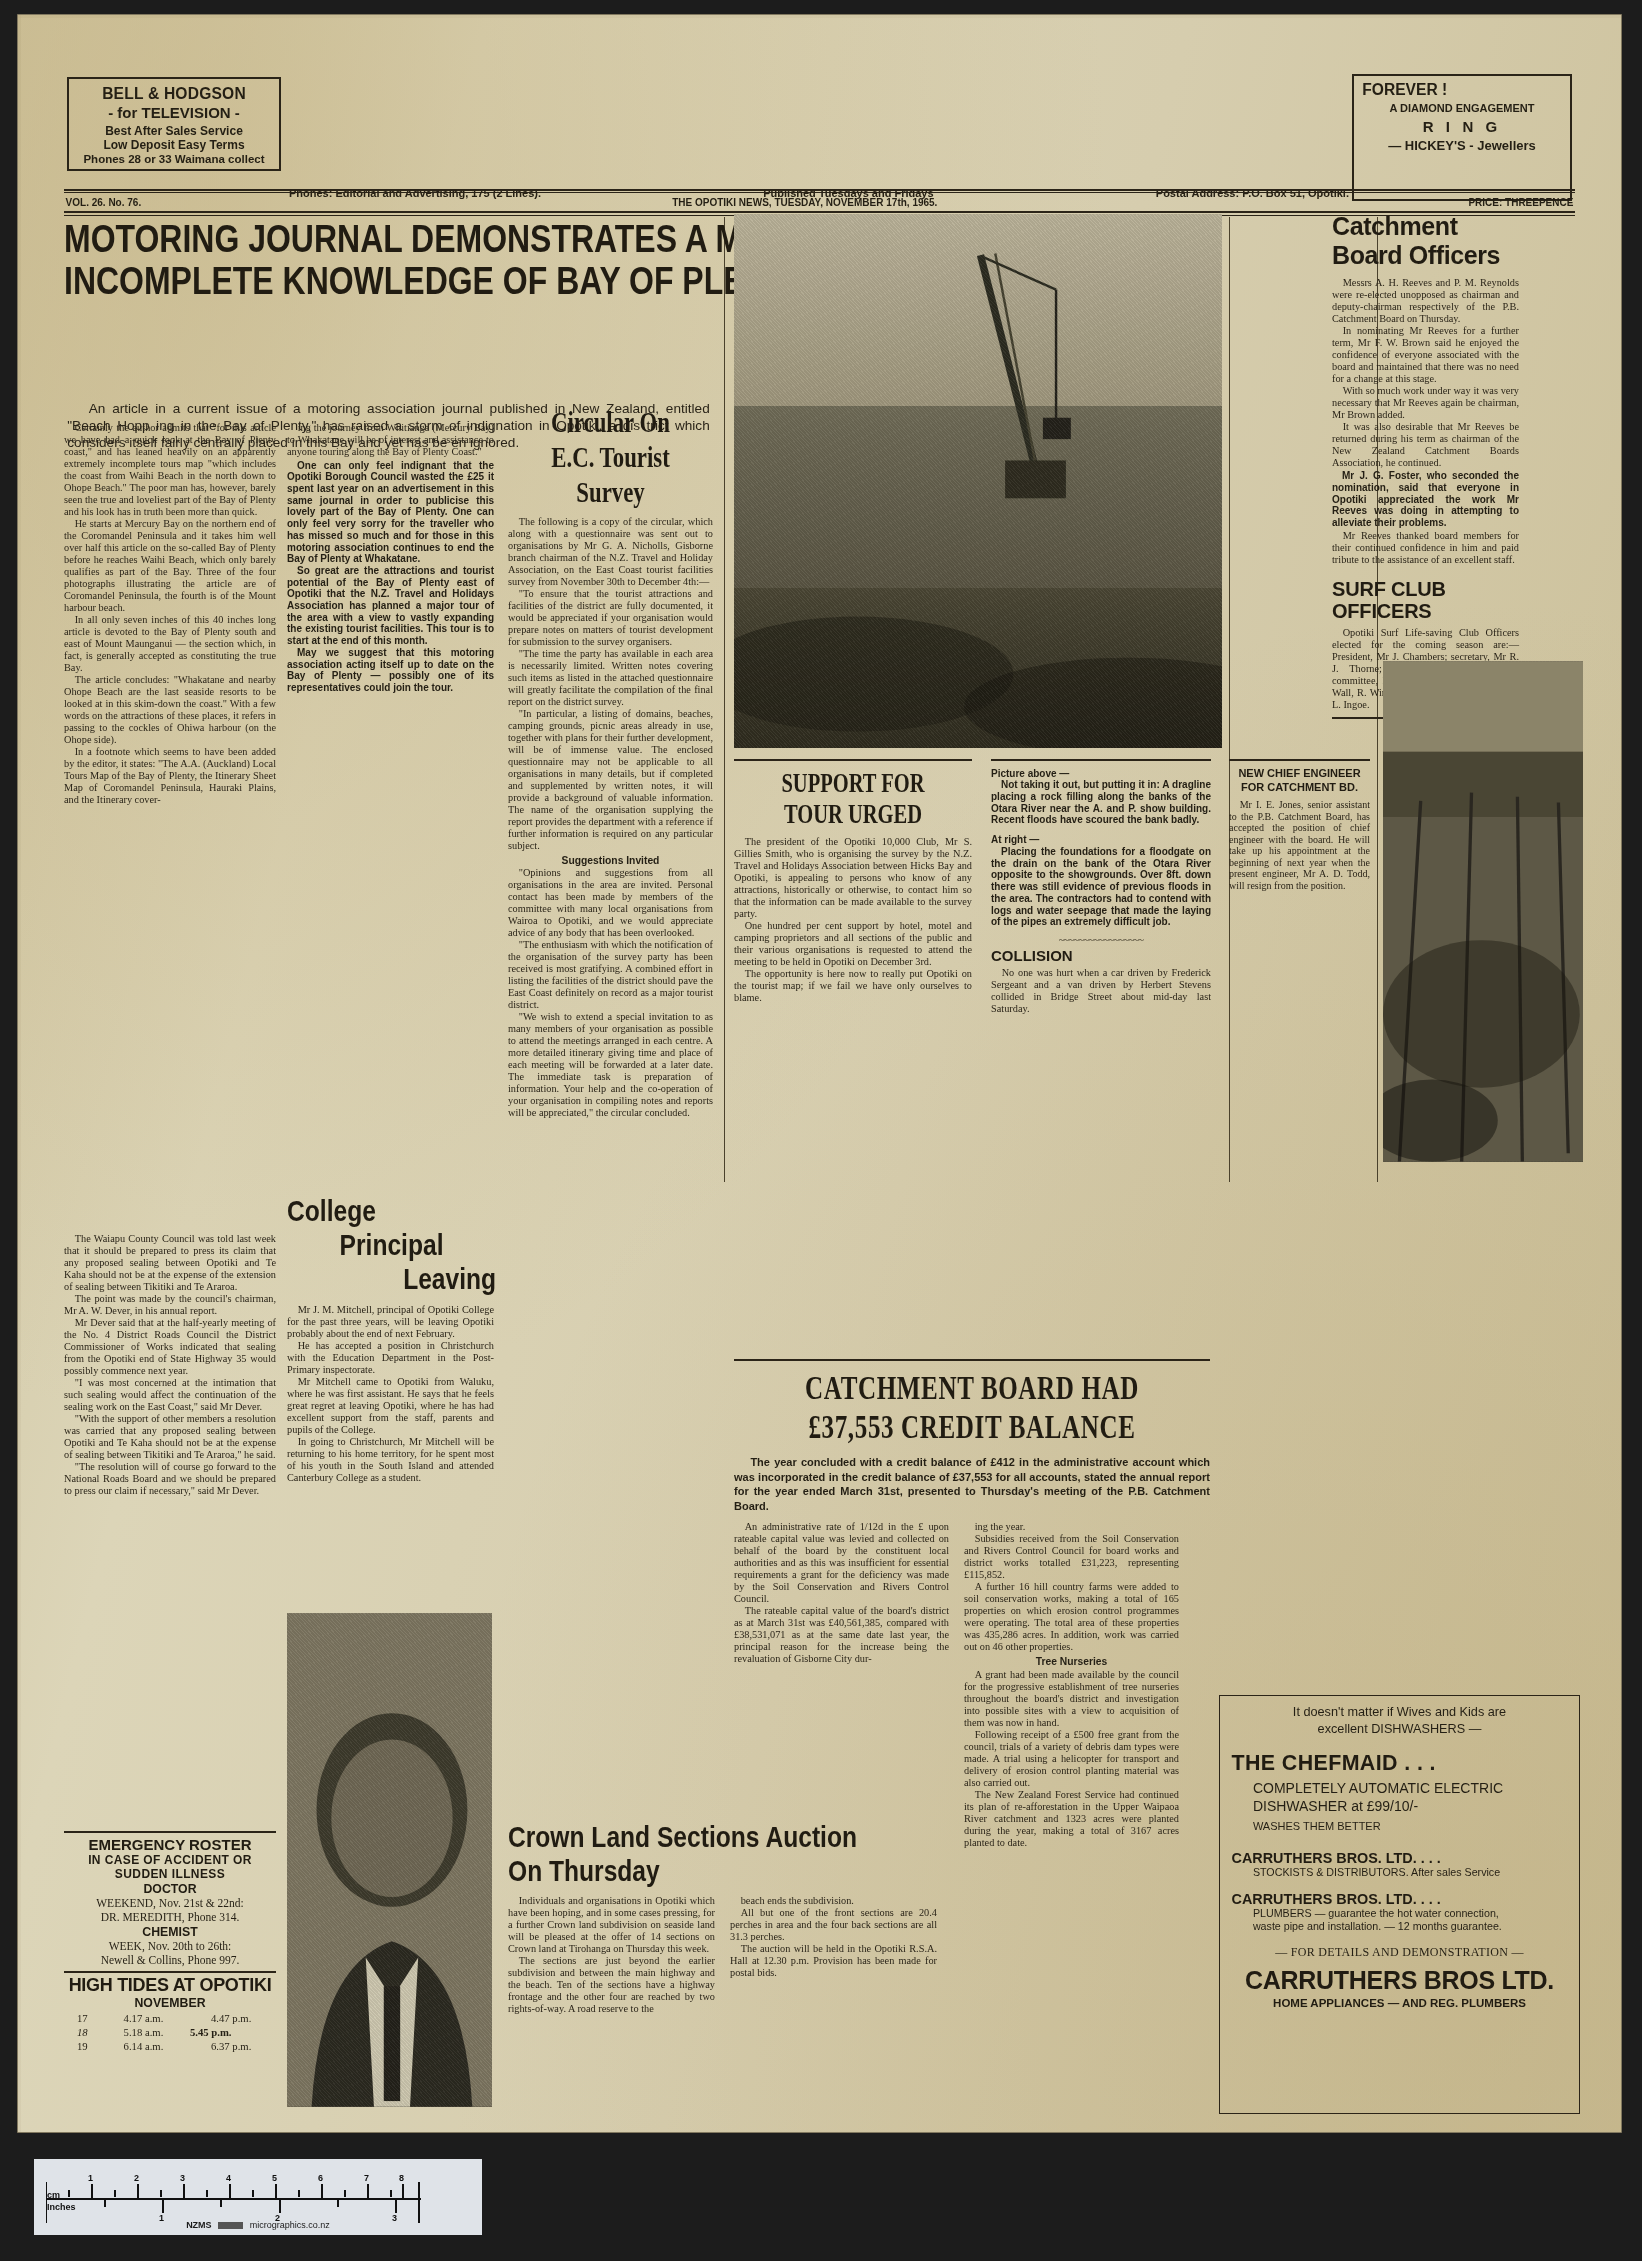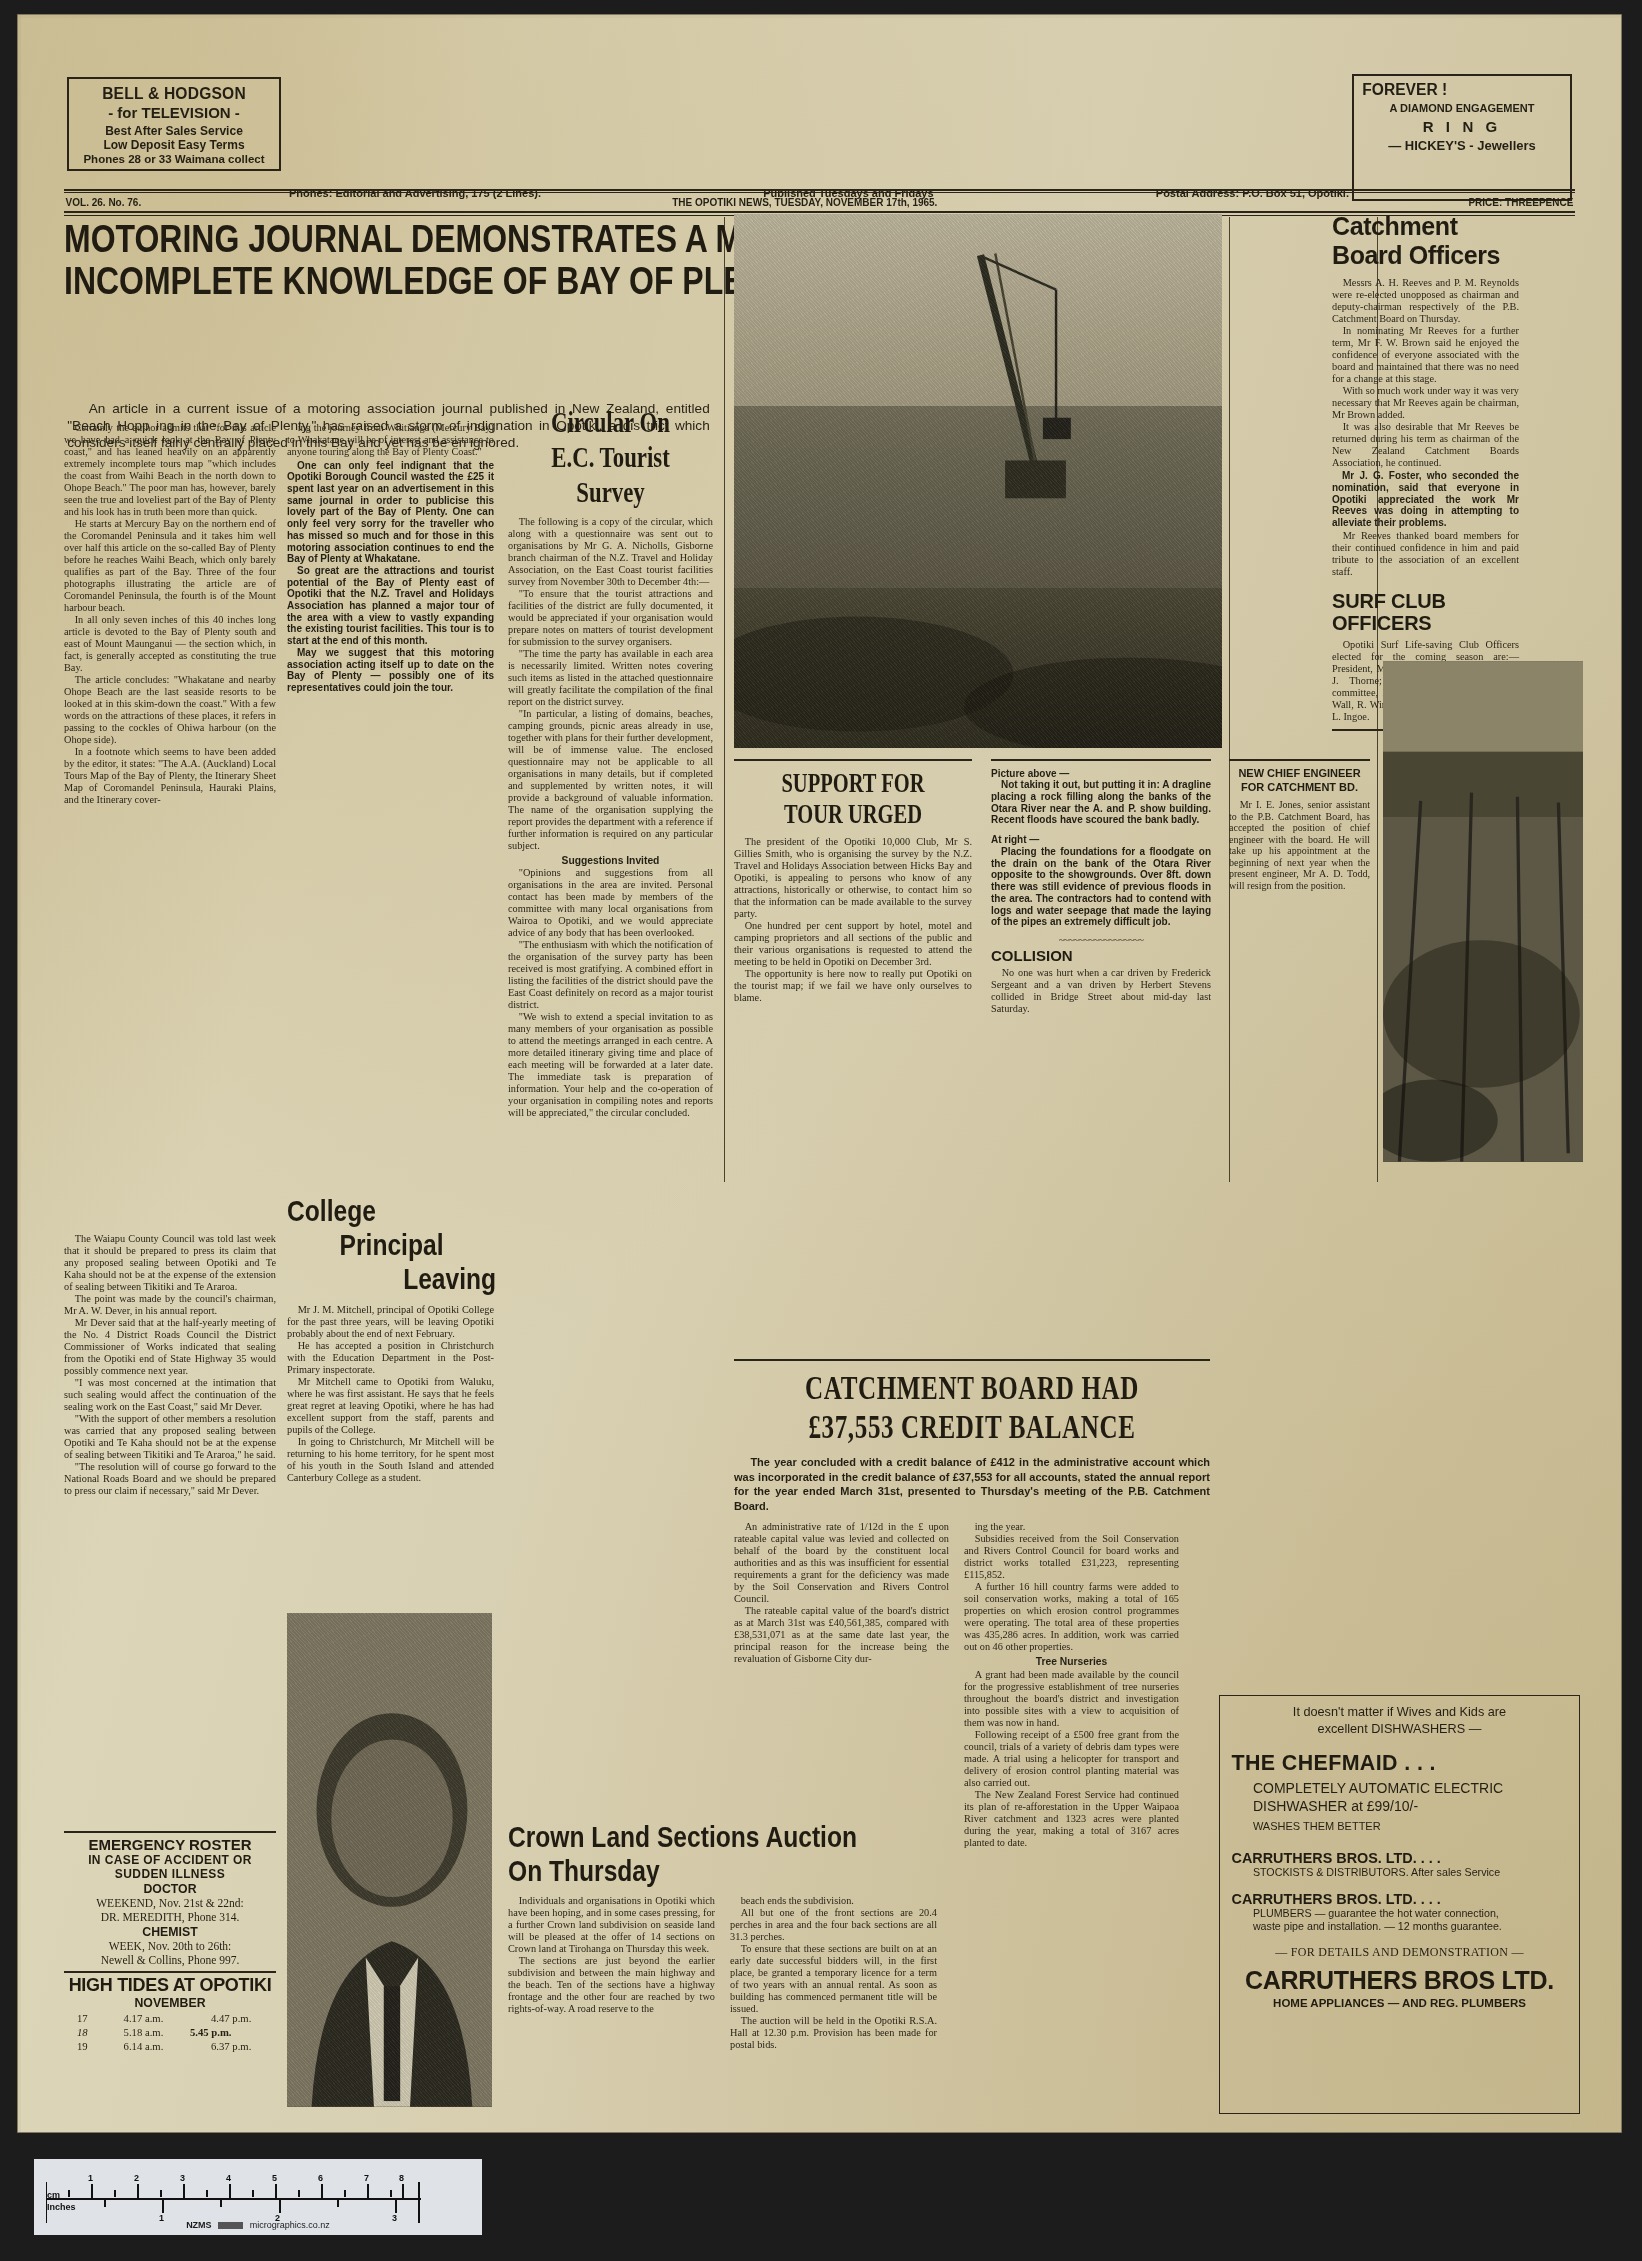--- a/index.html
+++ b/index.html
@@ -287,21 +287,21 @@
       <div class="hl-sans" style="font-size:25px;line-height:29px;white-space:pre-line;letter-spacing:-0.4px;">Catchment
 Board Officers</div>
       <div class="body-col" style="margin-top:6.6px;">
         <p>Messrs A. H. Reeves and P. M. Reynolds were re-elected unopposed as chairman and deputy-chairman respectively of the P.B. Catchment Board on Thursday.</p>
         <p>In nominating Mr Reeves for a further term, Mr F. W. Brown said he enjoyed the confidence of everyone associated with the board and maintained that there was no need for a change at this stage.</p>
         <p>With so much work under way it was very necessary that Mr Reeves again be chairman, Mr Brown added.</p>
         <p>It was also desirable that Mr Reeves be returned during his term as chairman of the New Zealand Catchment Boards Association, he continued.</p>
       </div>
       <div class="bold-col" style="text-align:justify;color:#241f14;text-indent:10px;margin-top:1.6px;">Mr J. G. Foster, who seconded the nomination, said that everyone in Opotiki appreciated the work Mr Reeves was doing in attempting to alleviate their problems.</div>
       <div class="body-col" style="margin-top:1.6px;">
-        <p>Mr Reeves thanked board members for their continued confidence in him and paid tribute to the association of an excellent staff.</p>
+        <p>Mr Reeves thanked board members for their continued confidence in him and paid tribute to the assistance of an excellent staff.</p>
       </div>
 
       <div class="hl-sans" style="font-size:20px;line-height:22px;white-space:pre-line;margin-top:11.5px;letter-spacing:-0.2px;">SURF CLUB
 OFFICERS</div>
       <div class="body-col" style="margin-top:5px;">
         <p>Opotiki Surf Life-saving Club Officers elected for the coming season are:—President, Mr J. Chambers; secretary, Mr R. J. Thorne; treasurer, Mr S. Hughes; committee, Messrs G. Thorne, D. Wall, M. Wall, R. Windle, N. Sloane, M. Pocock, and L. Ingoe.</p>
       </div>
       <div class="thickline" style="margin-top:6.6px;"></div>
     </div>
 
@@ -399,21 +399,20 @@
       <div class="hl-cond" style="font-size:30px;line-height:34px;width:567px;">Crown Land Sections Auction</div>
       <div class="hl-cond" style="font-size:30px;line-height:34px;width:567px;">On Thursday</div>
       <div style="display:flex;gap:15px;margin-top:6.6px;">
         <div class="body-col" style="width:207px;">
           <p>Individuals and organisations in Opotiki which have been hoping, and in some cases pressing, for a further Crown land subdivision on seaside land will be pleased at the offer of 14 sections on Crown land at Tirohanga on Thursday this week.</p>
           <p>The sections are just beyond the earlier subdivision and between the main highway and the beach. Ten of the sections have a highway frontage and the other four are reached by two rights-of-way. A road reserve to the</p>
         </div>
         <div class="body-col" style="width:207px;">
           <p>beach ends the subdivision.</p>
           <p>All but one of the front sections are 20.4 perches in area and the four back sections are all 31.3 perches.</p>
-          <p>To ensure that these sections are built on at an early date successful bidders will, in the first place, be granted a temporary licence for a term of two years with an annual rental. As soon as building has commenced permanent title will be issued.</p>
           <p>The auction will be held in the Opotiki R.S.A. Hall at 12.30 p.m. Provision has been made for postal bids.</p>
         </div>
       </div>
     </div>
 
     <div style="position:absolute;left:670px;top:1142px;width:476px;">
       <div class="thickline" style="margin-bottom:8.2px;"></div>
       <div class="hl-serif-cond" style="font-size:33px;line-height:39px;text-align:center;white-space:pre-line;letter-spacing:0.8px;">CATCHMENT BOARD HAD
 £37,553 CREDIT BALANCE</div>
       <div style="font-family:'Liberation Sans',sans-serif;font-weight:bold;font-size:11px;line-height:14.4px;text-align:justify;color:#241f14;margin-top:8.2px;text-indent:16.4px;">The year concluded with a credit balance of £412 in the administrative account which was incorporated in the credit balance of £37,553 for all accounts, stated the annual report for the year ended March 31st, presented to Thursday's meeting of the P.B. Catchment Board.</div>

